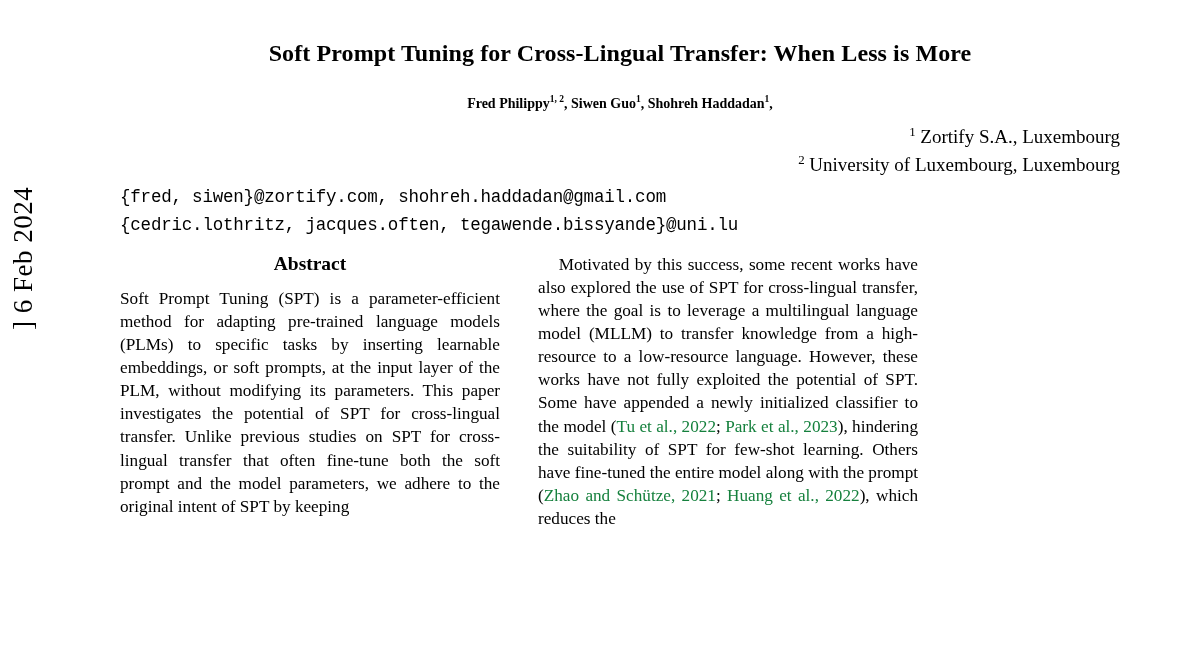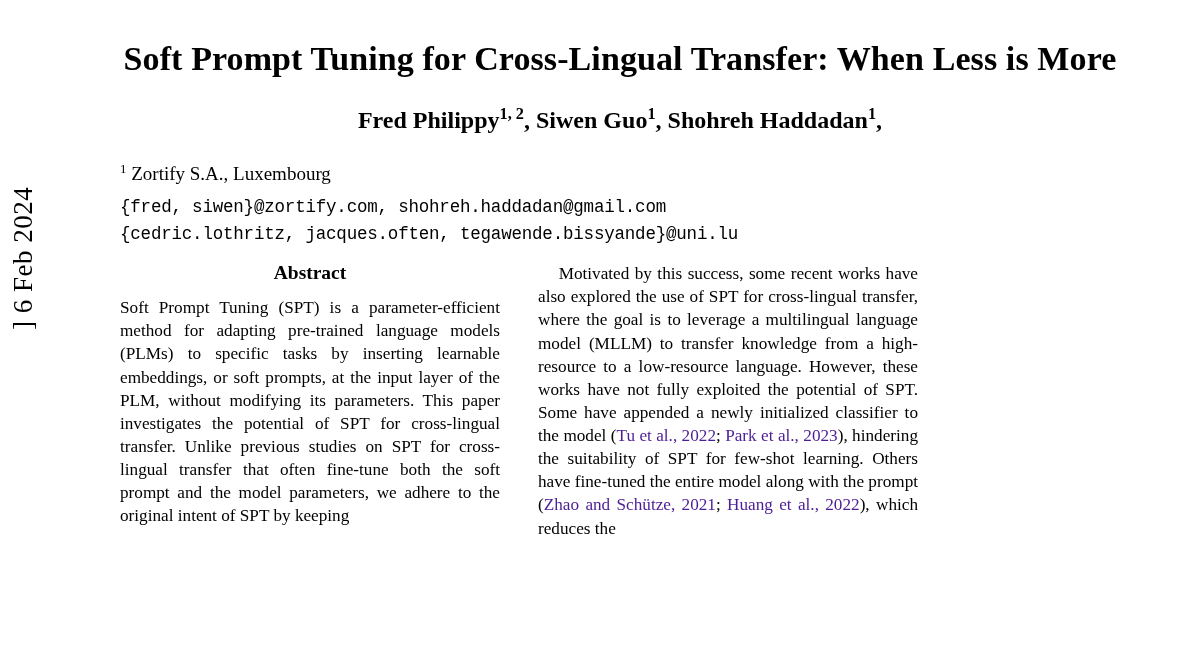--- a/index.html
+++ b/index.html
@@ -34,45 +34,45 @@
     position: absolute;
     left: 120px;
     top: 0;
     width: 1000px;
     height: 648px;
   }
 
   .title {
     text-align: center;
     font-weight: bold;
-    font-size: 34px;
+    font-size: 24px;
     margin-top: 40px;
     letter-spacing: 0.1px;
   }
 
   .authors {
     text-align: center;
     font-weight: bold;
-    font-size: 24px;
+    font-size: 14px;
     margin-top: 28px;
     line-height: 1.0;
   }
   .authors .line2 {
     margin-top: 20px;
   }
   .authors sup, .aff sup {
     font-weight: bold;
     font-size: 0.68em;
     vertical-align: super;
   }
 
   .aff {
-    text-align: left;
+    text-align: right;
     font-size: 19px;
-    margin-top: 28px;
+    margin-top: 12px;
     line-height: 1.45;
   }
   .aff sup { font-weight: normal; }
 
   .emails {
     text-align: left;
     font-family: "Liberation Mono", monospace;
     font-size: 17.5px;
     line-height: 1.55;
     margin-top: 6px;
@@ -100,39 +100,40 @@
     line-height: 1.345;
     text-align: justify;
     text-justify: inter-word;
     hyphens: manual;
   }
   .body-text p { margin: 0; }
 
   .col-right .body-text p { text-indent: 1.2em; }
 
   .cite {
-    color: #4c1d95;
+    color: #15803d;
   }
   a.cite { text-decoration: none; }
 </style>
 </head>
 <body>
 
 <div class="arxiv-stamp">] 6 Feb 2024</div>
 
 <div class="page">
 
   <div class="title">Soft Prompt Tuning for Cross-Lingual Transfer: When Less is More</div>
 
   <div class="authors">
     <div class="line1"><span>Fred Philippy</span><sup>1, 2</sup>, <span>Siwen Guo</span><sup>1</sup>, <span>Shohreh Haddadan</span><sup>1</sup>,</div>
   </div>
 
   <div class="aff">
       <div><sup>1</sup> Zortify S.A., Luxembourg</div>
+      <div><sup>2</sup> University of Luxembourg, Luxembourg</div>
     </div>
 
   <div class="emails">
       <div>{fred, siwen}@zortify.com, shohreh.haddadan@gmail.com</div>
       <div>{cedric.lothritz, jacques.often, tegawende.bissyande}@uni.lu</div>
     </div>
 
   <div class="columns">
     <div class="col col-left">
       <div class="abstract-heading">Abstract</div>

